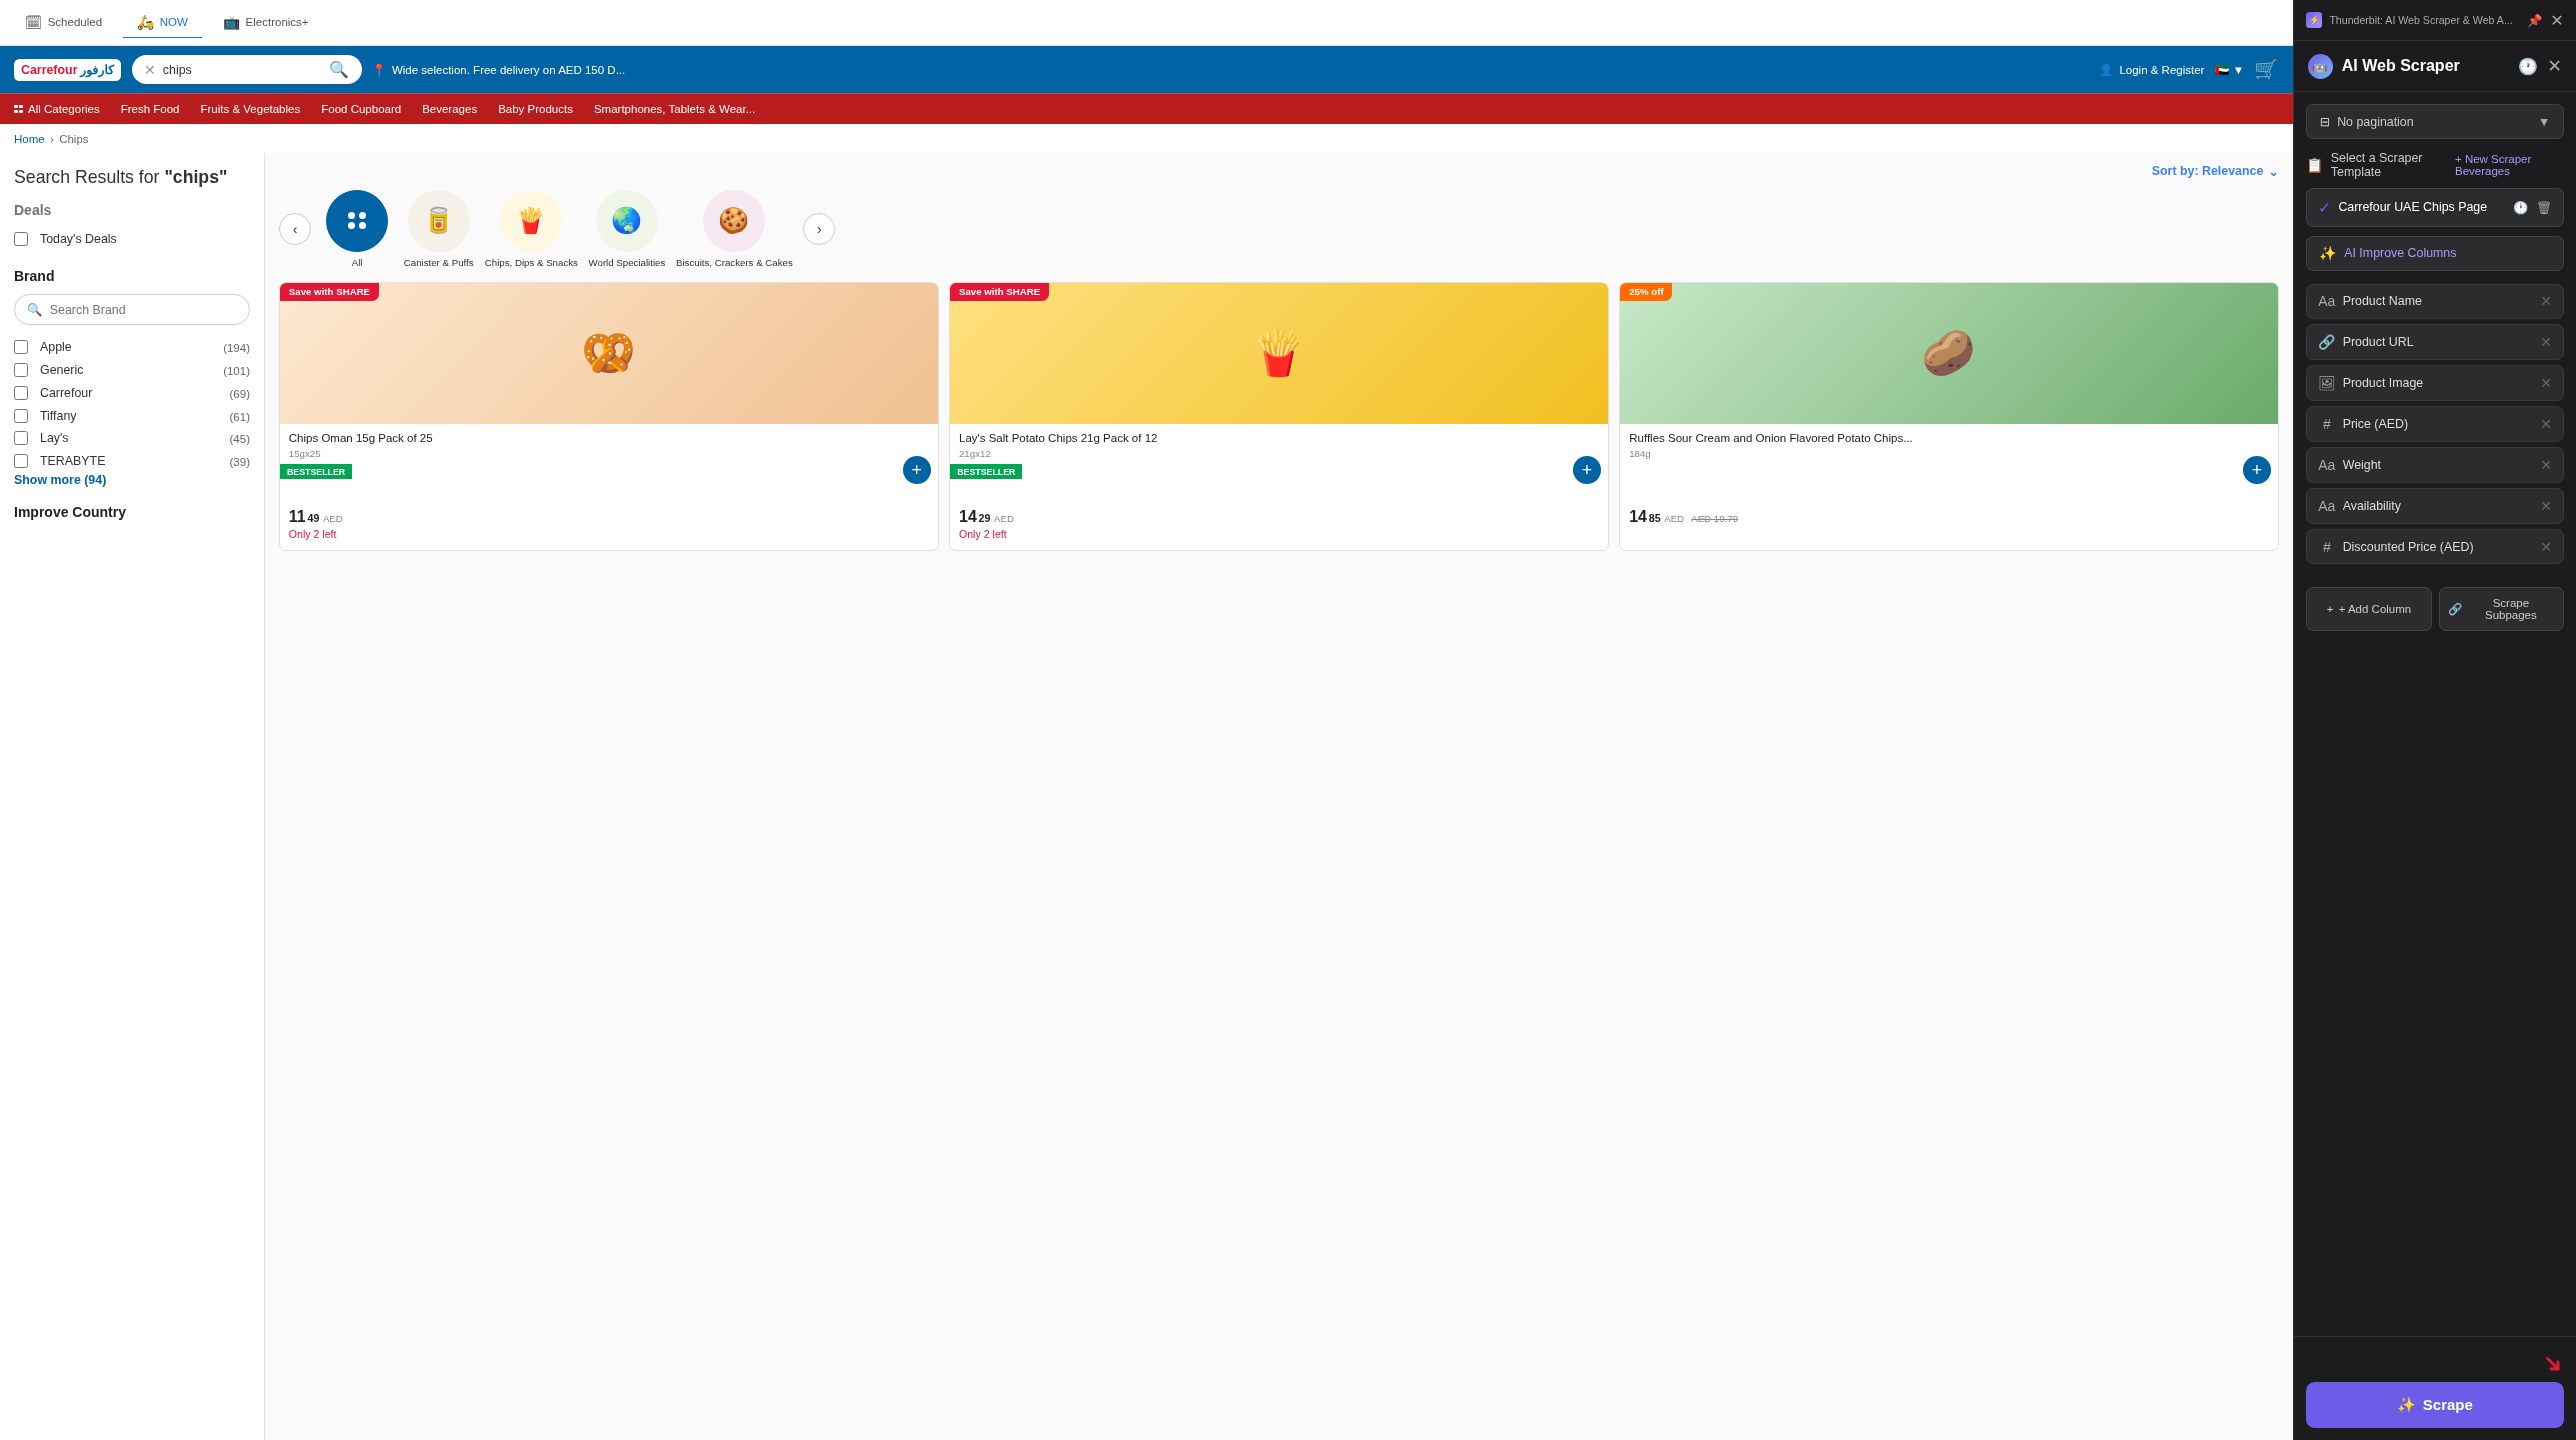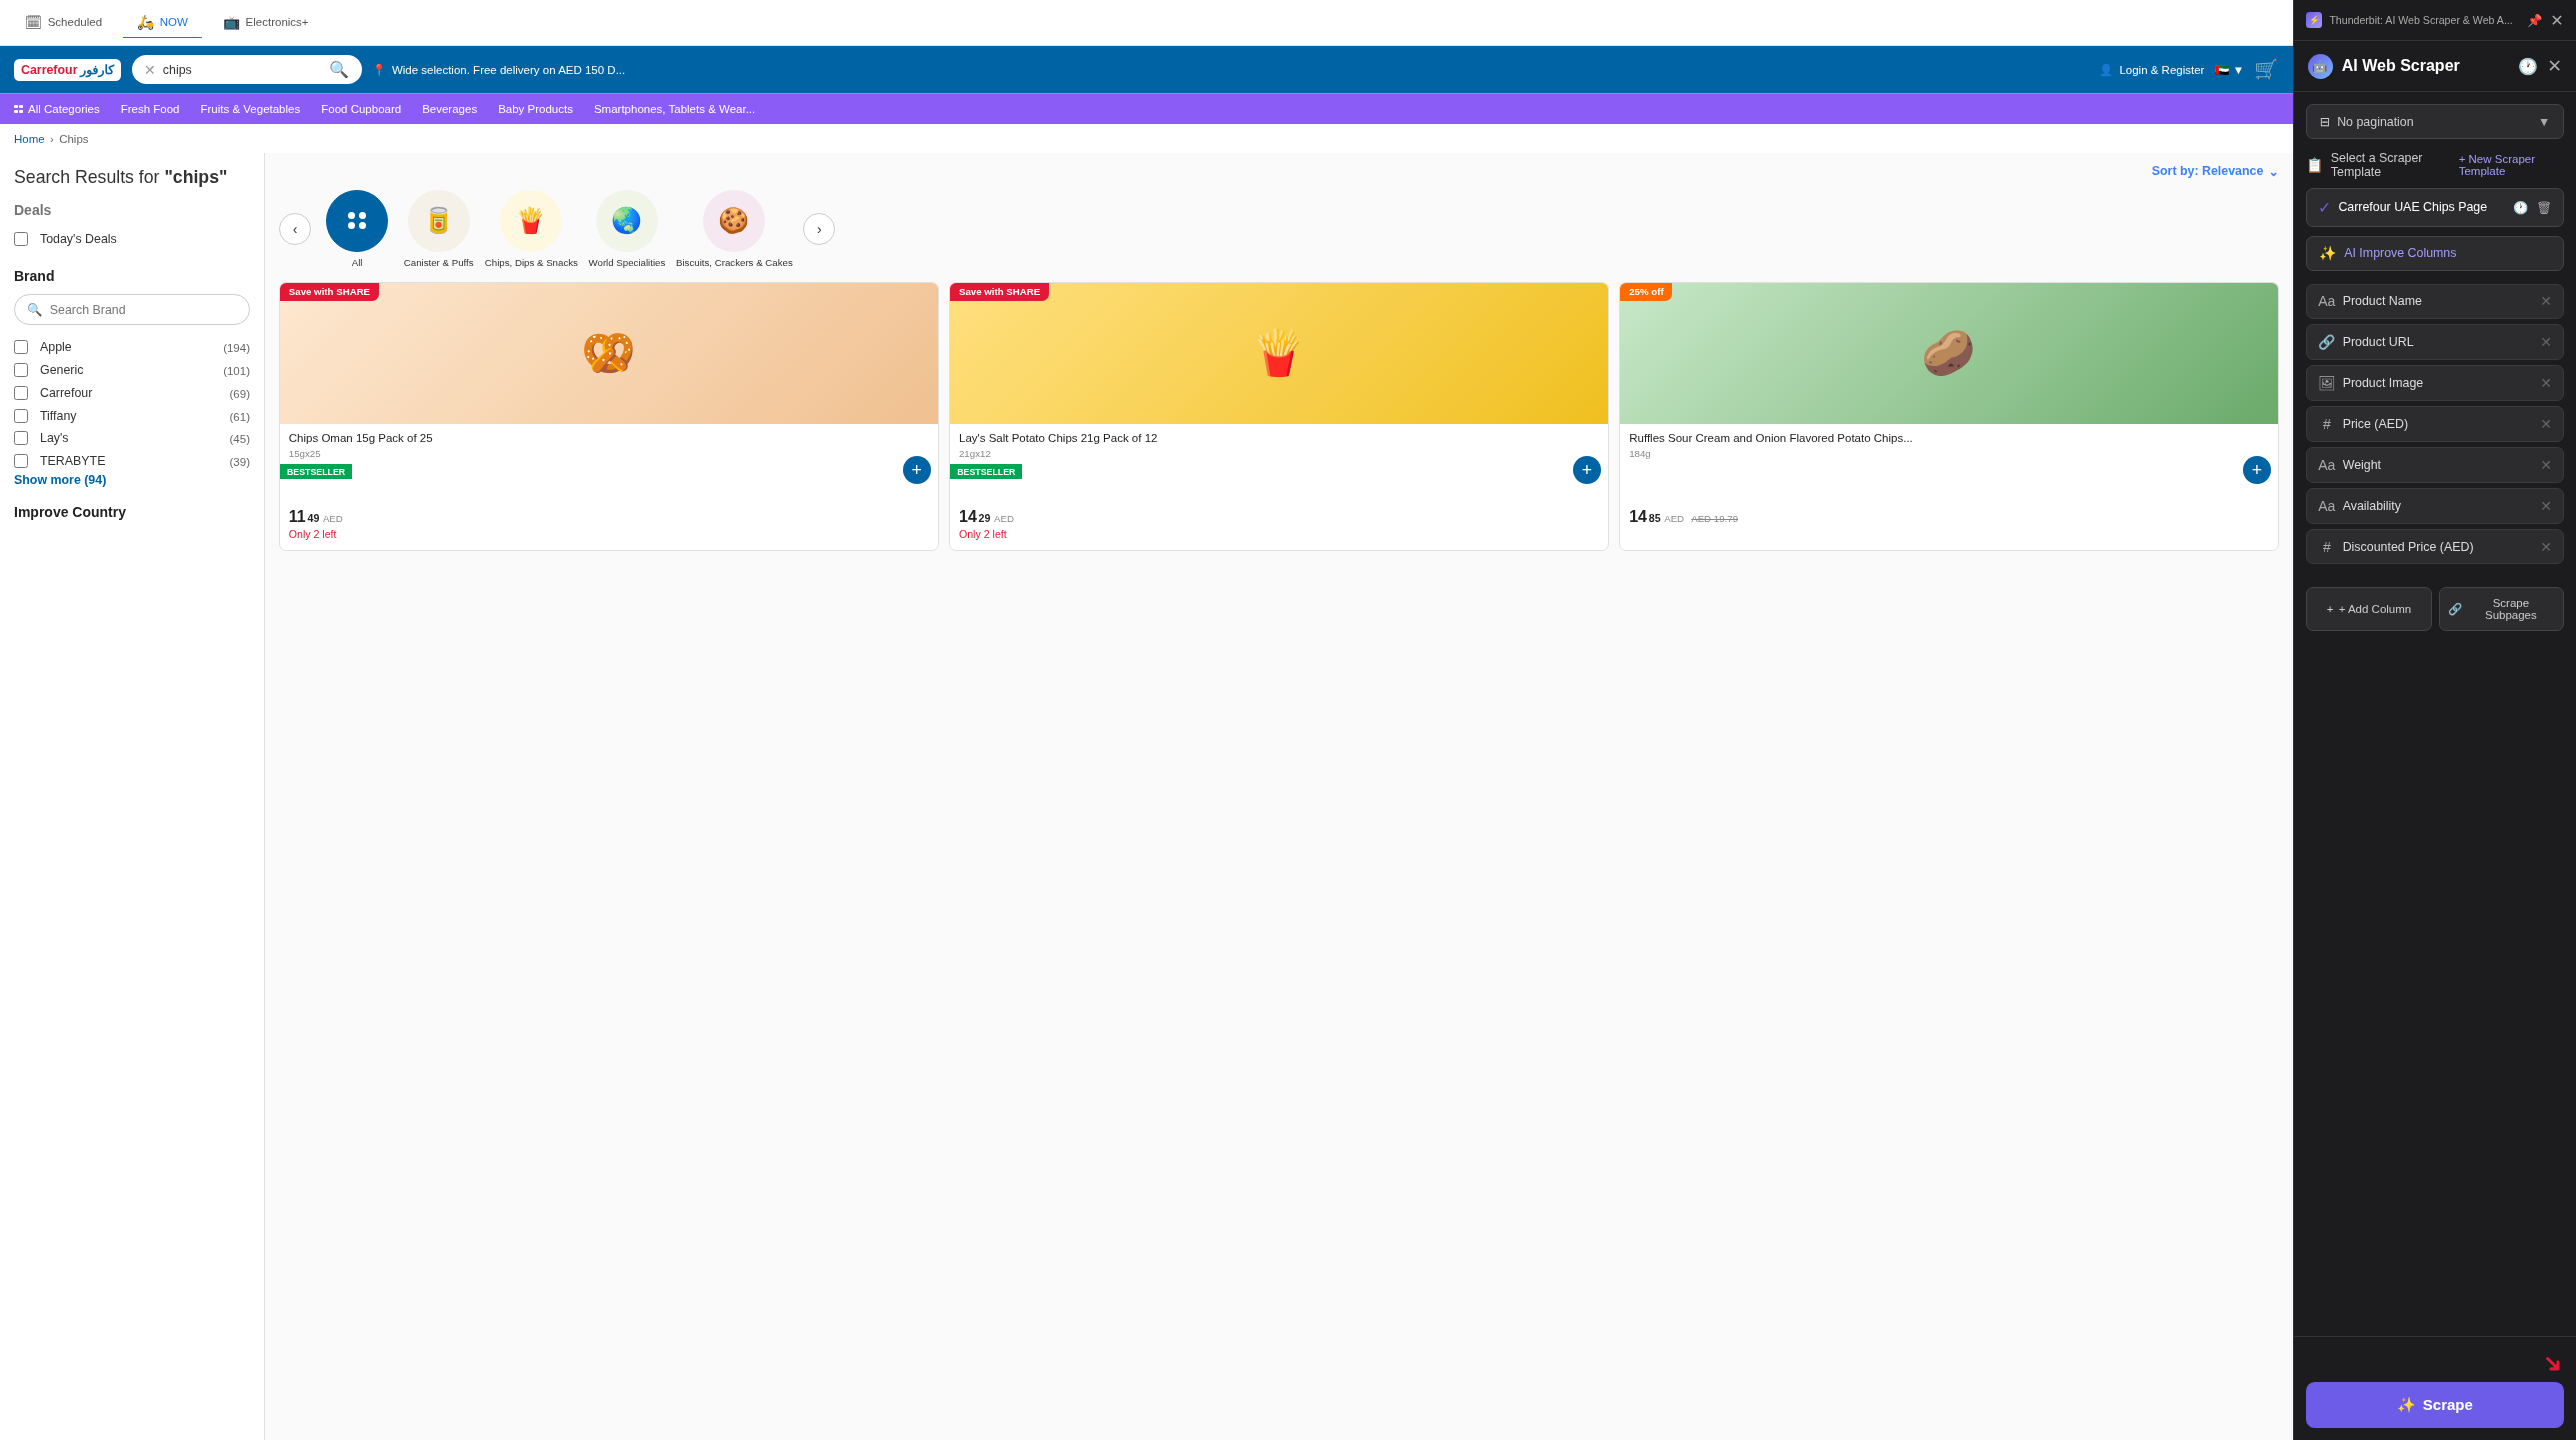--- a/index.html
+++ b/index.html
@@ -21,21 +21,21 @@
     .search-bar { background: white; border-radius: 21px; display: flex; align-items: center; padding: 5.3px 12.4px; gap: 7px; flex: 0 0 230px; }
     .search-bar input { border: none; outline: none; font-size: 12.4px; width: 100%; color: #333; }
     .search-clear { color: #999; cursor: pointer; font-size: 14px; }
     .search-btn { color: #0063a3; font-size: 16px; cursor: pointer; }
     .delivery-info { display: flex; align-items: center; gap: 5.3px; font-size: 11.5px; color: white; flex: 1; }
     .login-btn { display: flex; align-items: center; gap: 5.3px; font-size: 11.5px; color: white; cursor: pointer; }
     .flag-selector { display: flex; align-items: center; gap: 3.5px; color: white; cursor: pointer; font-size: 11.5px; }
     .cart-btn { color: white; font-size: 19.4px; cursor: pointer; }
 
     
-    .cat-nav { background: #8b5cf6; padding: 0 14px; display: flex; align-items: center; gap: 21px; border-top: 0.9px solid rgba(255,255,255,0.2); }
+    .cat-nav { background: #b91c1c; padding: 0 14px; display: flex; align-items: center; gap: 21px; border-top: 0.9px solid rgba(255,255,255,0.2); }
     .cat-nav-item { color: white; font-size: 11.5px; padding: 8.8px 0; cursor: pointer; white-space: nowrap; display: flex; align-items: center; gap: 3.5px; }
     .cat-nav-item.all { display: flex; align-items: center; gap: 5.3px; }
     .grid-icon { display: inline-grid; grid-template-columns: 1fr 1fr; gap: 1.8px; }
     .grid-dot { width: 3.5px; height: 3.5px; background: white; border-radius: 0.9px; }
 
     
     .breadcrumb { padding: 8.8px 14px; font-size: 11.5px; color: #0063a3; display: flex; align-items: center; gap: 5.3px; background: #fff; }
     .breadcrumb span { color: #666; }
     .breadcrumb a { color: #0063a3; cursor: pointer; }
 
@@ -430,21 +430,21 @@
         <span>No pagination</span>
       </span>
       <span style="color:#aaa;">▼</span>
     </div>
 
     <div class="template-section">
       <div class="template-header">
         <span class="template-icon">📋</span>
         <span class="template-label">Select a Scraper Template</span>
         <div class="new-template-btn">
-          <span>+ New Scraper Template</span>
+          <span>+ New Scraper Beverages</span>
         </div>
       </div>
 
       <div class="template-item">
         <span class="template-check">✓</span>
         <span class="template-name">Carrefour UAE Chips Page</span>
         <span class="template-time">🕐</span>
         <span class="template-delete">🗑</span>
       </div>
 

